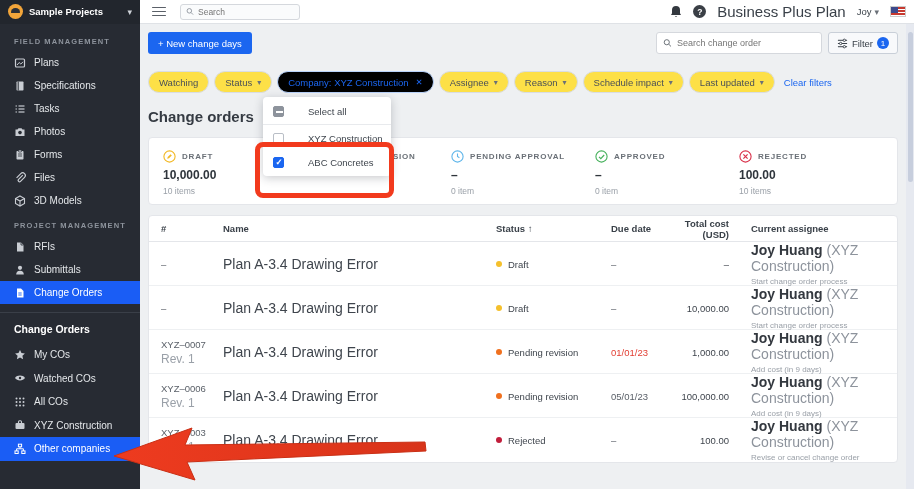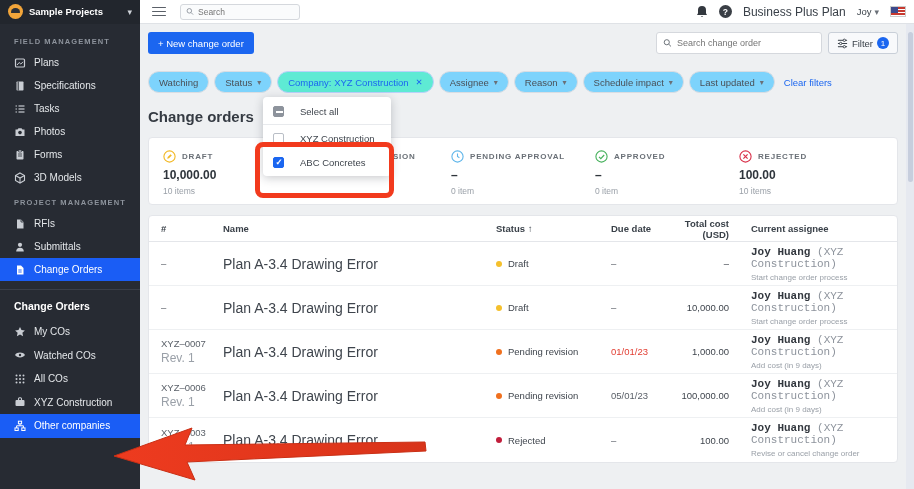--- a/index.html
+++ b/index.html
@@ -13,21 +13,21 @@
   .logo { width:15px; height:15px; border-radius:50%; background:#f2a53a; position:relative; flex:none; }
   .logo::after { content:""; position:absolute; left:3px; top:4px; width:9px; height:5px; border-radius:5px 5px 1px 1px; background:#2b2f36; }
   .proj-name { color:#fff; font-size:9.5px; font-weight:bold; flex:1; white-space:nowrap; }
   .tb-caret { color:#cfd3d9; font-size:9px; }
   .hamburger { margin-left:12px; width:14px; display:flex; flex-direction:column; gap:2.5px; cursor:pointer; }
   .hamburger span { height:1.6px; background:#5a6068; border-radius:1px; }
   .tb-search { margin-left:14px; width:120px; height:16px; background:#fafbfc; border:1px solid #d5d8dd; border-radius:3px; display:flex; align-items:center; padding:0 5px; gap:4px; }
   .tb-search input { border:none; outline:none; background:transparent; font-size:8.5px; color:#6a7077; width:100%; font-family:"Liberation Sans", sans-serif; }
   .tb-right { margin-left:auto; display:flex; align-items:center; gap:11px; padding-right:8px; }
   .help-circle { width:13px; height:13px; border-radius:50%; background:#3a3f46; color:#fff; font-size:8.5px; font-weight:bold; display:flex; align-items:center; justify-content:center; cursor:pointer; }
-  .tb-text { font-size:12px; color:#3a4149;text-align:right; }
+  .tb-text { font-size:15px; color:#3a4149;text-align:right; }
   .tb-user { font-size:9.5px; color:#3a4149; display:flex; align-items:center; gap:3px; cursor:pointer; }
   .flag { width:16px; height:11px; border:0.5px solid #ccc; background:repeating-linear-gradient(180deg,#c7392f 0 1.6px,#fff 1.6px 3.2px); position:relative; }
   .flag::after { content:""; position:absolute; left:0; top:0; width:7px; height:6px; background:#3c4a8c; }
 
   
   .sidebar { position:absolute; top:24px; left:0; width:140px; height:465px; background:#272b33; padding-top:4px; z-index:4; }
   .sec-label { font-size:7.5px; letter-spacing:1.1px; color:#8d939c; padding:9px 0 5px 14px; font-weight:bold; }
   .side-item { height:23px; display:flex; align-items:center; gap:8px; padding-left:14px; cursor:pointer; color:#c9cdd3; }
   .side-item .lbl { font-size:10px; color:#e4e7ea; white-space:nowrap; }
   .side-item.active { background:#1a5df5; }
@@ -41,23 +41,23 @@
   .main { position:absolute; top:24px; left:140px; width:766px; height:465px; padding:8px 8px 0 8px; }
   .toolbar { display:flex; align-items:center; justify-content:space-between; }
   .btn-primary { background:#1b66f0; color:#fff; border:none; border-radius:3px; height:22px; padding:0 10px; font-size:9.5px; font-family:"Liberation Sans", sans-serif; cursor:pointer; }
   .toolbar-right { display:flex; align-items:center; gap:6px; }
   .co-search { width:166px; height:22px; background:#fff; border:1px solid #d5d8dd; border-radius:3px; display:flex; align-items:center; padding:0 6px; gap:5px; }
   .co-search input { border:none; outline:none; background:transparent; font-size:9px; color:#6a7077; width:100%; font-family:"Liberation Sans", sans-serif; }
   .btn-filter { height:22px; background:#f8f9fb; border:1px solid #c9cfd8; border-radius:3px; display:flex; align-items:center; gap:4px; padding:0 8px; font-size:9.5px; color:#3a4149; cursor:pointer; }
   .filter-badge { width:12px; height:12px; border-radius:50%; background:#1b66f0; color:#fff; font-size:8px; display:flex; align-items:center; justify-content:center; }
 
   .chips { display:flex; align-items:center; gap:5px; margin-top:17px; }
-  .chip { height:22px; border:1px solid #d9dde3; background:#7dd3fc; border-radius:12px; display:flex; align-items:center; gap:5px; padding:0 10px; font-size:9.5px; color:#4a5057; cursor:pointer; white-space:nowrap; }
+  .chip { height:22px; border:1px solid #d9dde3; background:#fde047; border-radius:12px; display:flex; align-items:center; gap:5px; padding:0 10px; font-size:9.5px; color:#4a5057; cursor:pointer; white-space:nowrap; }
   .chip .caret { font-size:8px; color:#6a7077; }
-  .chip.active { background:#5eead4; border-color:#b9d2f9; color:#1b66f0;text-align:center; }
+  .chip.active { background:#000000; border-color:#b9d2f9; color:#1b66f0;text-align:center; }
   .chip.active .x { color:#1b66f0; font-size:8.5px; margin-left:2px; }
   .clear-link { font-size:9.5px; color:#1b66f0; margin-left:4px; cursor:pointer; white-space:nowrap; }
 
   .page-title { margin-top:15px; font-size:15px; font-weight:bold; color:#353b43; }
 
   .summary { margin-top:12px; background:#fff; border:1px solid #e4e6ea; border-radius:4px; height:68px; display:grid; grid-template-columns:repeat(5,1fr); padding:12px 14px; }
   .sum-cell { cursor:pointer; }
   .sum-head { display:flex; align-items:center; gap:6px; }
   .sum-label { font-size:8px; letter-spacing:0.8px; color:#6a7077; font-weight:bold; white-space:nowrap; }
   .sum-value { margin-top:5px; font-size:12px; font-weight:bold; color:#2f353c; }
@@ -74,28 +74,28 @@
   .td-id .rev { font-size:12px; color:#9aa0a8; margin-top:2px; }
   .td-name { font-size:14px; color:#3f454d; }
   .td-status { display:flex; align-items:center; gap:6px; font-size:9.5px; color:#3f454d; }
   .dot { width:6px; height:6px; border-radius:50%; flex:none; }
   .dot-draft { background:#f5c02c; }
   .dot-pending { background:#f0701e; }
   .dot-rejected { background:#c11d3b; }
   .td-due { font-size:9.5px; color:#5a6068; }
   .td-due.overdue { color:#e23d32; }
   .td-cost { font-size:9.5px; color:#3f454d; }
-  .td-assignee .who { font-size:11px; color:#3f454d;font-family:Liberation Mono, monospace; }
+  .td-assignee .who { font-size:14px; color:#3f454d; }
   .td-assignee .who b { font-weight:bold; color:#33383f; }
   .td-assignee .org { color:#8d939c; }
   .td-assignee .act { font-size:8px; color:#9aa0a8; margin-top:3px; }
 
   
   .dropdown { position:absolute; left:263px; top:97px; width:128px; background:#fff; border-radius:4px; box-shadow:0 2px 10px rgba(40,45,55,0.25); z-index:15; padding:2px 0; }
-  .dd-item { height:24px; display:flex; align-items:center; gap:16px; padding:0 10px; font-size:9.5px; color:#3f454d; cursor:pointer; white-space:nowrap; }
+  .dd-item { height:24px; display:flex; align-items:center; gap:24px; padding:0 10px; font-size:9.5px; color:#3f454d; cursor:pointer; white-space:nowrap; }
   .dd-divider { height:1px; background:#e8eaed; margin:1px 0; }
   .cbox { width:11px; height:11px; border-radius:2px; flex:none; position:relative; border:1px solid #b9bec6; background:#fff; }
   .cbox.checked { background:#1b66f0; border-color:#1b66f0; }
   .cbox.checked::after { content:"✓"; position:absolute; left:1.5px; top:-1px; color:#fff; font-size:8.5px; font-weight:bold; }
   .cbox.indeterminate { background:#8d939c; border-color:#8d939c; }
   .cbox.indeterminate::after { content:""; position:absolute; left:2px; top:4.5px; width:7px; height:1.6px; background:#fff; }
 
   
   .hl-rect { position:absolute; left:255px; top:142px; width:139px; height:56px; border:5px solid #f23a1d; border-radius:8px; z-index:20; pointer-events:none; }
   .annot-arrow { position:absolute; left:95px; top:415px; z-index:30; pointer-events:none; }
@@ -181,20 +181,26 @@
     <div class="side-item">
       <svg width="12" height="12" viewBox="0 0 12 12">
           <rect x="2.5" y="2" width="7" height="8.5" rx="0.8" fill="currentColor"></rect>
           <rect x="4.5" y="1" width="3" height="2" rx="0.5" fill="currentColor" stroke="#272b33" stroke-width="0.7"></rect>
           <g stroke="#272b33" stroke-width="0.8">
             <line x1="4" y1="5" x2="8" y2="5"></line>
             <line x1="4" y1="7" x2="8" y2="7"></line>
           </g>
         </svg>
       <span class="lbl">Forms</span>
+    </div>
+    <div class="side-item">
+      <svg width="12" height="12" viewBox="0 0 12 12">
+          <path d="M8.8 3.2L4.6 7.4a1.3 1.3 0 0 0 1.9 1.9l4-4a2.6 2.6 0 0 0-3.7-3.7L2.6 5.8" fill="none" stroke="currentColor" stroke-width="1.2"></path>
+        </svg>
+      <span class="lbl">Files</span>
     </div>
     <div class="side-item">
       <svg width="12" height="12" viewBox="0 0 12 12">
           <path d="M6 1l4.5 2.5v5L6 11 1.5 8.5v-5z" fill="none" stroke="currentColor" stroke-width="1.1"></path>
           <path d="M1.5 3.5L6 6l4.5-2.5M6 6v5" fill="none" stroke="currentColor" stroke-width="1.1"></path>
         </svg>
       <span class="lbl">3D Models</span>
     </div>
 
     <div class="sec-label">PROJECT MANAGEMENT</div>
@@ -272,21 +278,21 @@
             <path d="M6 3.8v2M2.6 7.9V5.8h6.8v2.1"></path>
           </g>
         </svg>
       <span class="lbl">Other companies</span>
     </div>
   </div>
 
   <div class="main">
 
     <div class="toolbar">
-      <button class="btn-primary">+ New change order</button>
+      <button class="btn-primary">+ New change days</button>
       <div class="toolbar-right">
         <div class="co-search">
           <svg width="10" height="10" viewBox="0 0 12 12">
               <circle cx="5" cy="5" r="3.4" fill="none" stroke="#6a7077" stroke-width="1.3"></circle>
               <line x1="7.6" y1="7.6" x2="10.6" y2="10.6" stroke="#6a7077" stroke-width="1.3"></line>
             </svg>
           <input placeholder="Search change order" style="">
         </div>
         <div class="btn-filter">
           <svg width="11" height="11" viewBox="0 0 12 12">

